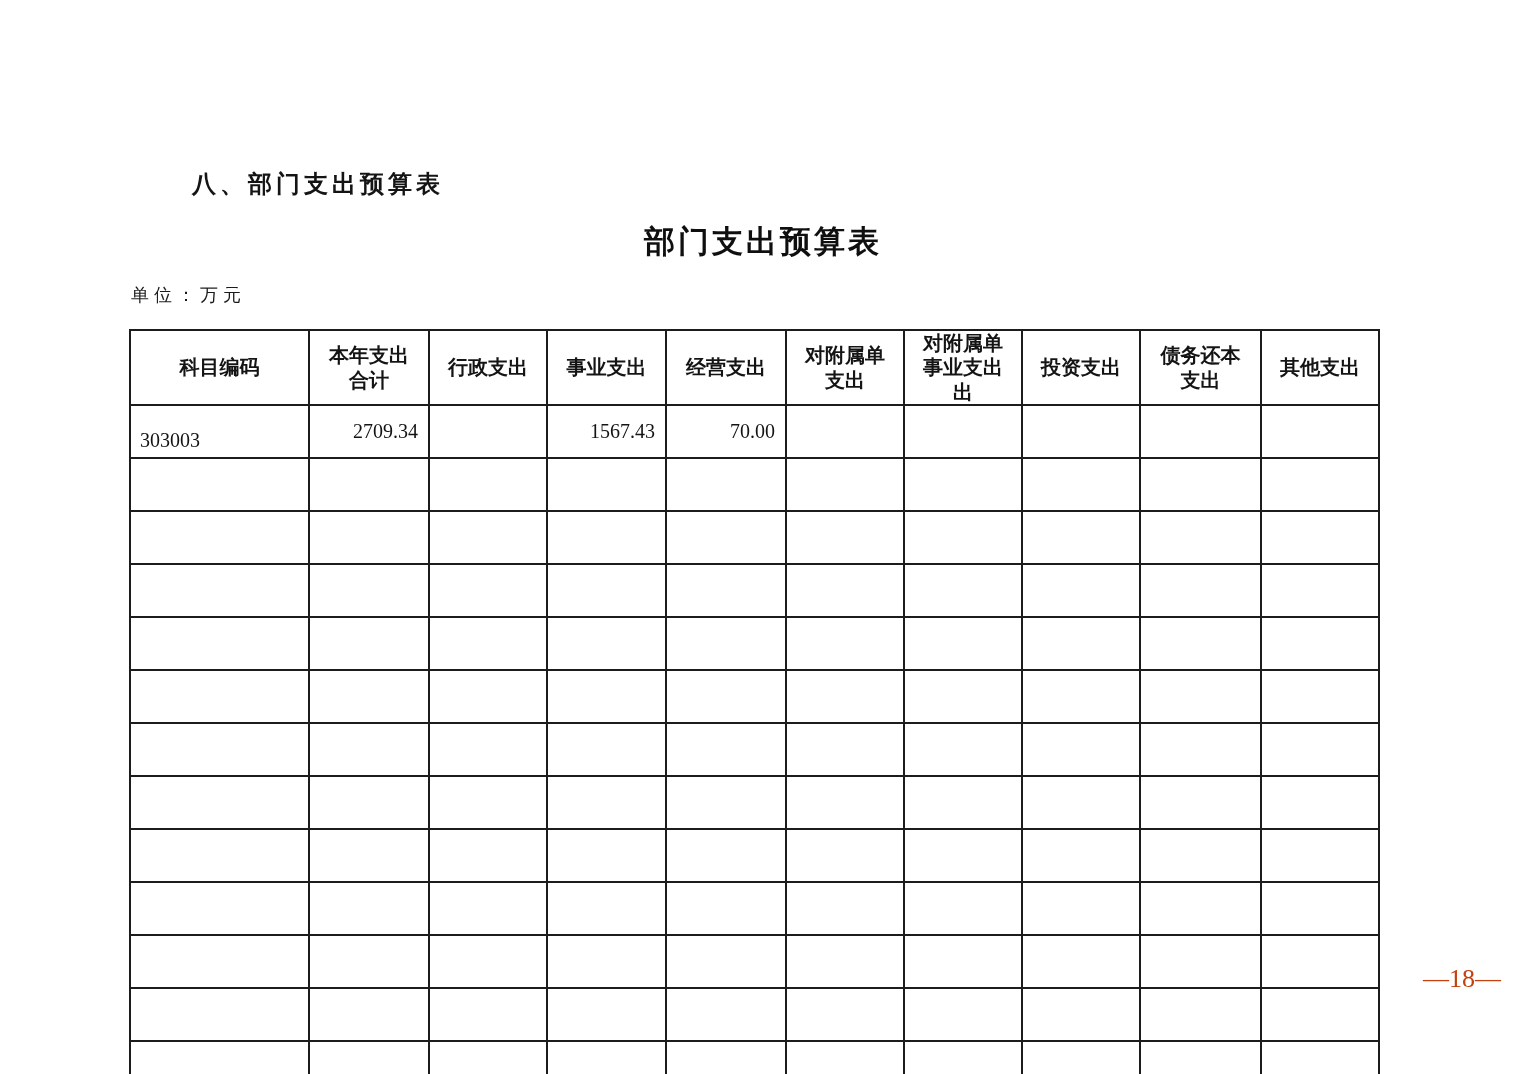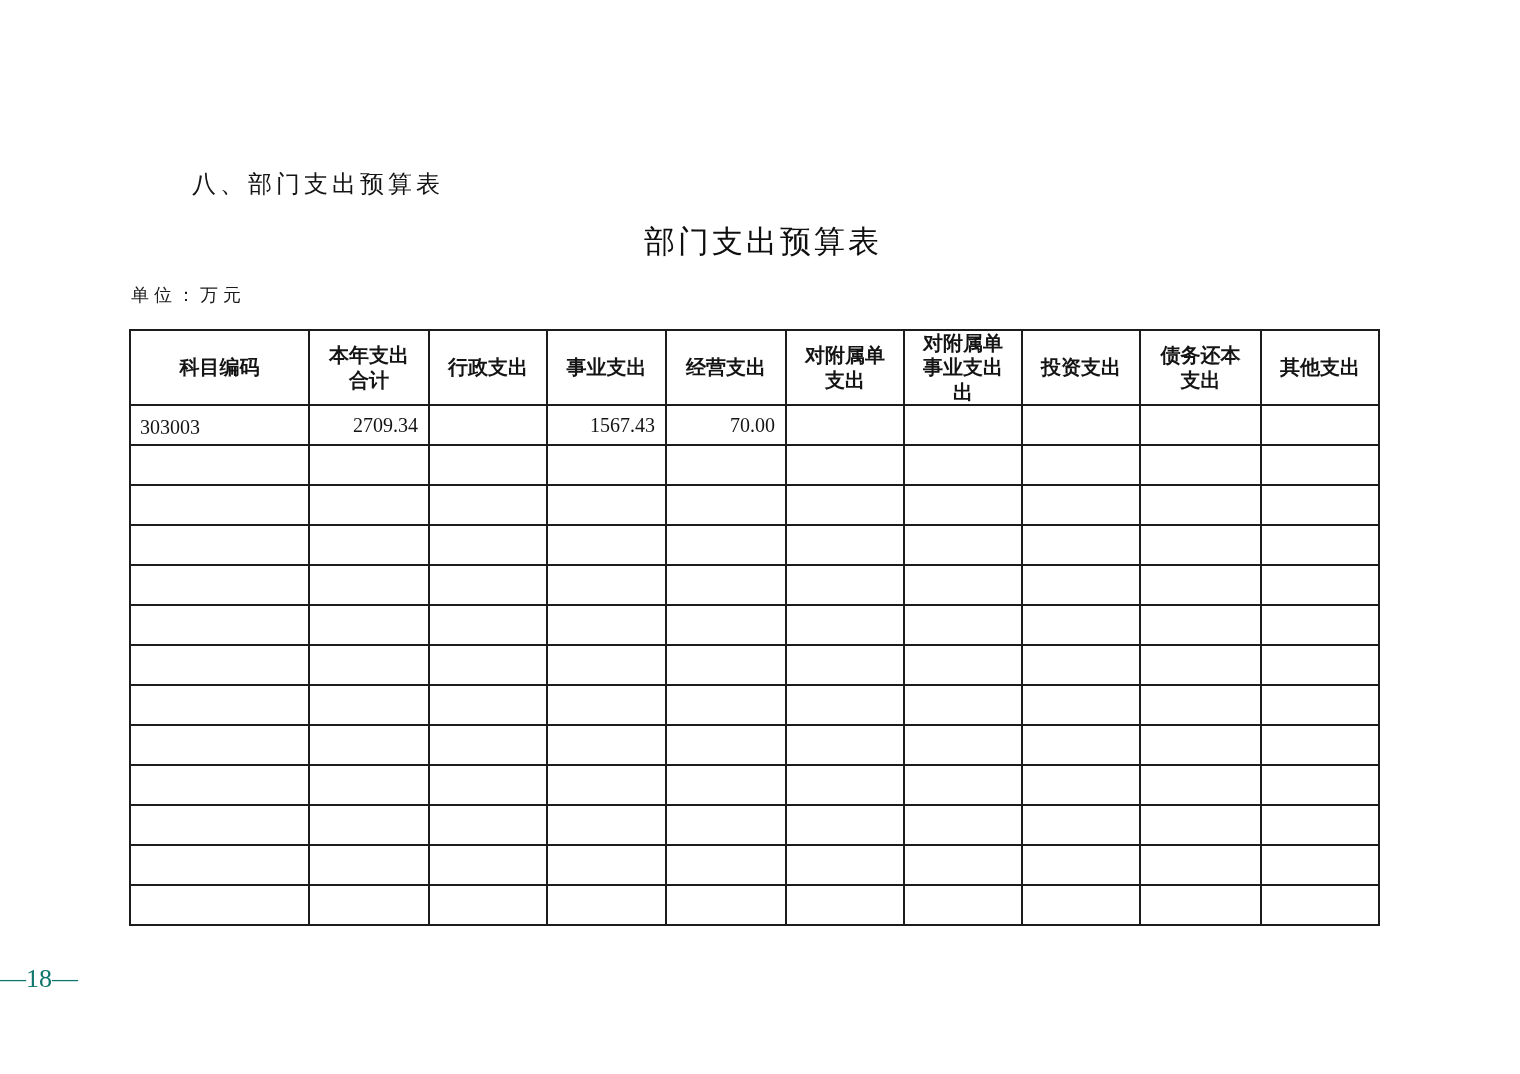--- a/index.html
+++ b/index.html
@@ -18,34 +18,34 @@
   .page {
     position: absolute;
     inset: 0;
     background: #ffffff;
   }
   .section-heading {
     position: absolute;
     left: 192px;
     top: 168px;
     font-family: "Liberation Sans", sans-serif;
-    font-weight: normal;
+    font-weight: bold;
     font-size: 24px;
     letter-spacing: 4px;
     color: #141414;
     white-space: nowrap;
   }
   .report-title {
     position: absolute;
     left: 16px;
     right: 10px;
     top: 221px;
     text-align: center;
     font-family: "Liberation Serif", serif;
-    font-weight: normal;
+    font-weight: bold;
     font-size: 31px;
     letter-spacing: 3px;
     color: #0f0f0f;
   }
   .unit-label {
     position: absolute;
     left: 131px;
     top: 283px;
     font-family: "Liberation Serif", serif;
     font-size: 18px;
@@ -83,31 +83,31 @@
     height: 34px;
     font-size: 20px;
     font-weight: normal;
     text-align: right;
     vertical-align: middle;
     padding: 0 10px 0 4px;
     color: #141414;
   }
   table.budget-table td:first-child {
     text-align: left;
-    padding: 4px 4px 0 9px;
+    padding: 17px 4px 0 9px;
   }
   .page-number {
     position: absolute;
     left: 0;
-    right: 7px;
+    right: 19px;
     top: 964px;
-    text-align: left;
+    text-align: right;
     font-family: "Liberation Serif", serif;
     font-size: 26px;
-    color: #0f766e;
+    color: #c2410c;
   }
 </style>
 </head>
 <body>
 
 <div class="page">
 
   <div class="section-heading">八、部门支出预算表</div>
 
   <div class="report-title">部门支出预算表</div>

